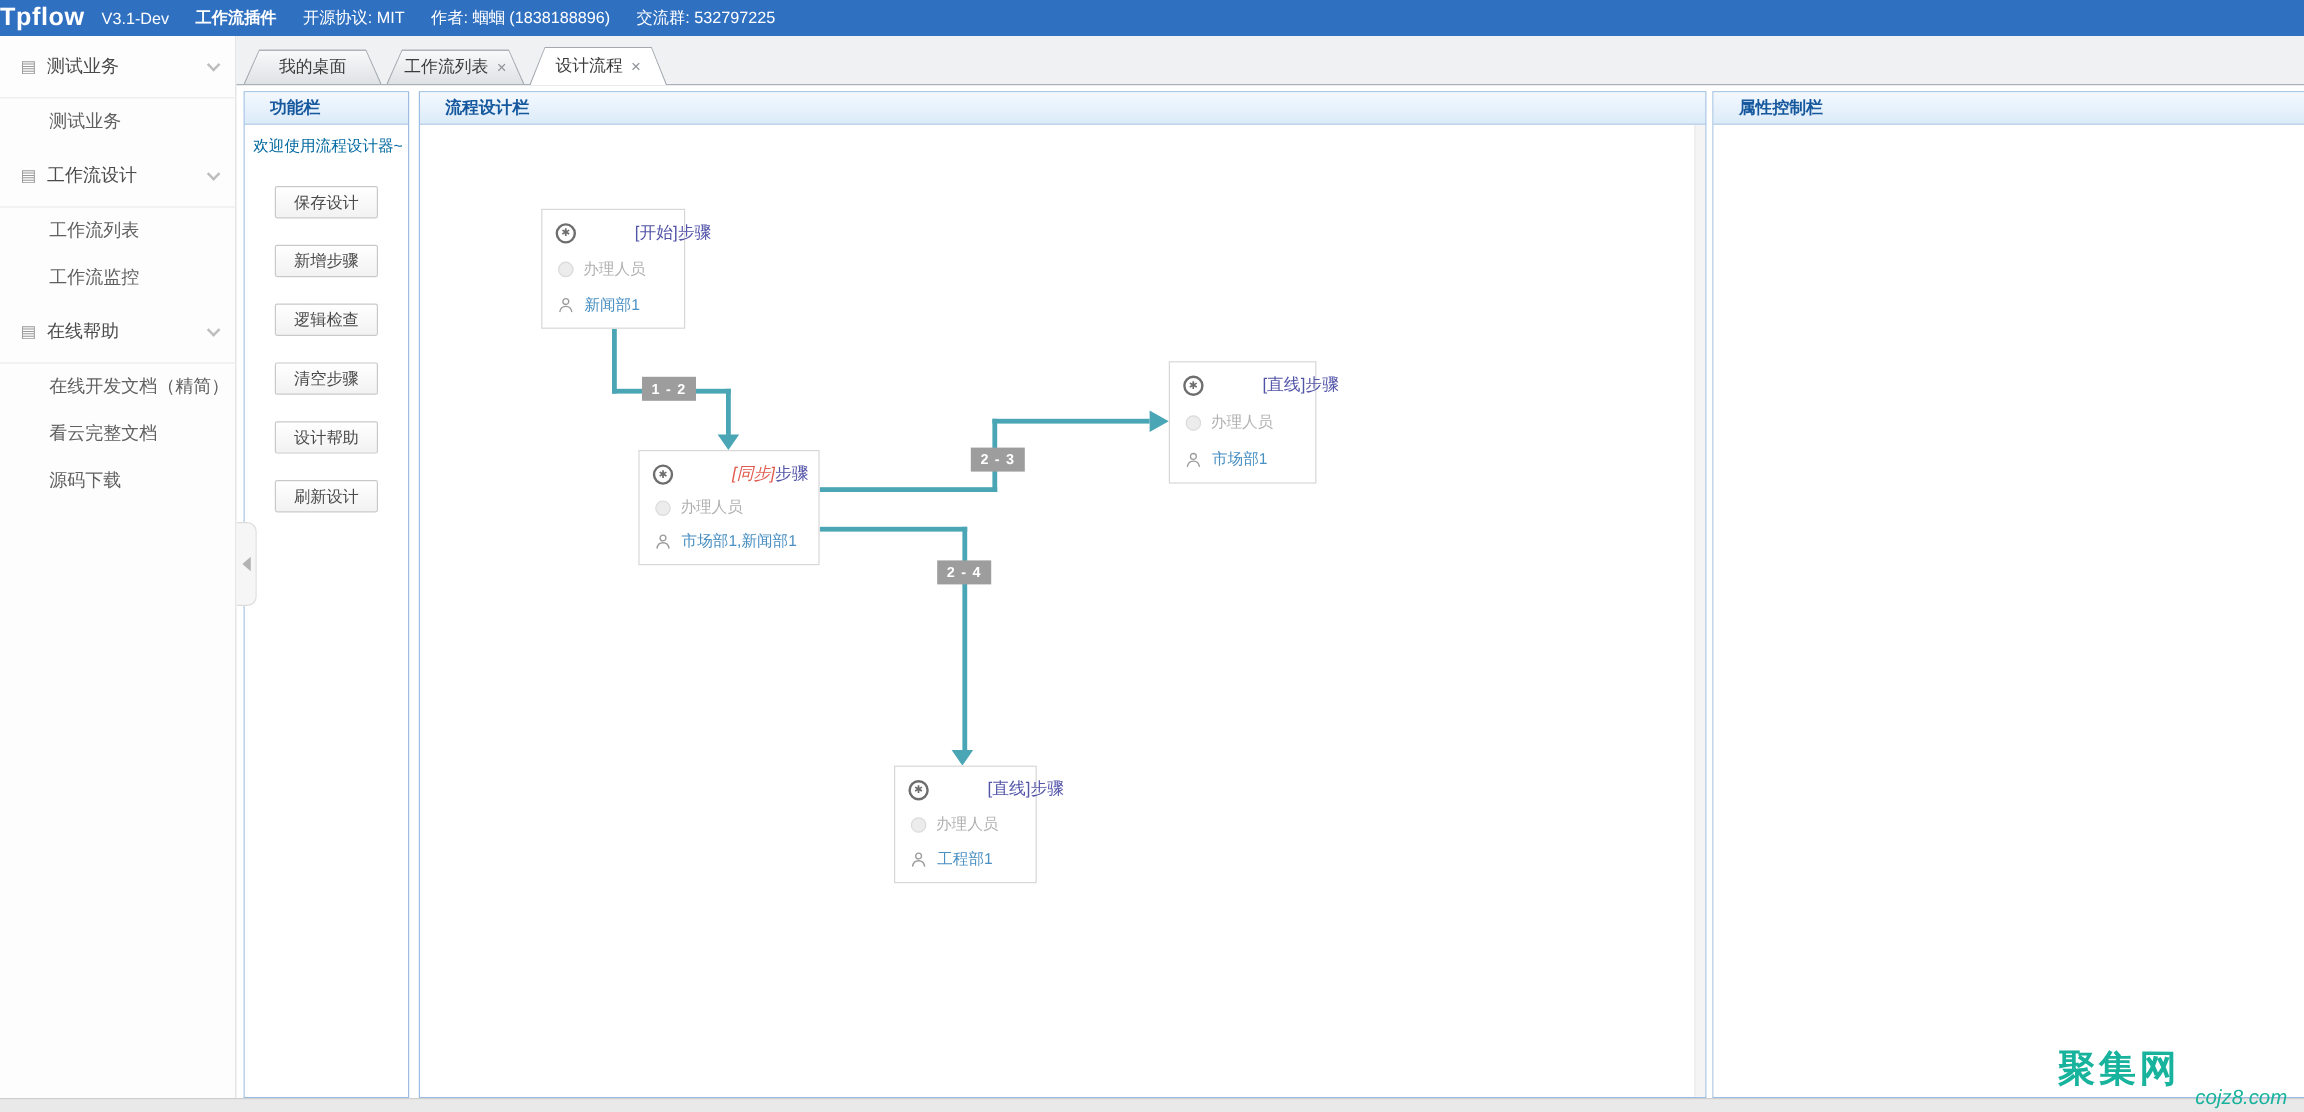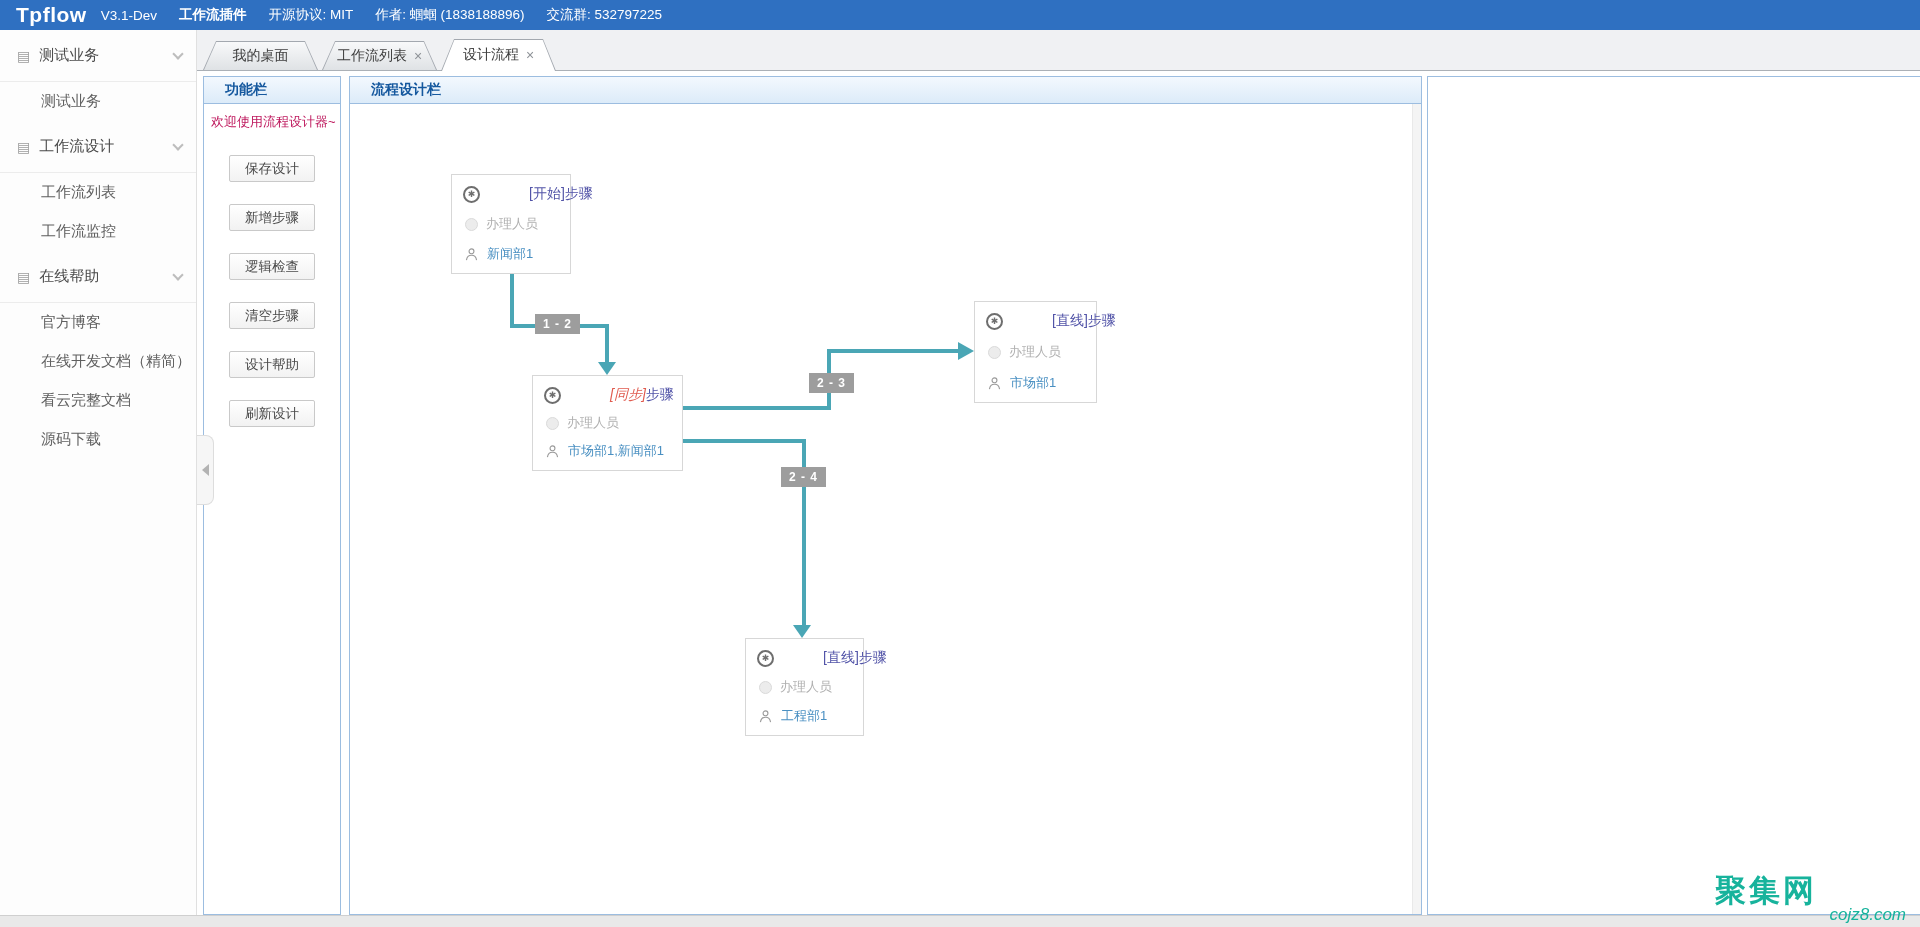--- a/index.html
+++ b/index.html
@@ -3,21 +3,21 @@
 <meta charset="utf-8">
 <style>
   * { margin:0; padding:0; box-sizing:border-box; }
   html,body { width:1920px; height:927px; overflow:hidden; background:#fff;
               font-family:"Liberation Sans","DejaVu Sans",sans-serif; }
   body { position:relative; }
 
   
   .topbar { position:absolute; left:0; top:0; width:1920px; height:30px;
             background:var(--topbar-bg,#2f70c1); color:#fff;
-            display:flex; align-items:center; padding-left:16px; }
+            display:flex; align-items:center; }
   .topbar .brand { font-size:21px; font-weight:bold; letter-spacing:.5px; margin-right:14px; }
   .topbar .meta { font-size:13.5px; margin-right:22px; white-space:nowrap; }
   .topbar .meta.b { font-weight:bold; }
 
   
   .sidebar { position:absolute; left:0; top:30px; width:197px; height:885px;
              background:#fdfdfd; border-right:1px solid #e0e0e0; }
   .side-group { height:52px; display:flex; align-items:center; padding:0 14px 0 17px;
                 color:#4a4a4a; font-size:15px; border-bottom:1px solid #ececec; cursor:pointer; }
   .side-group .gicon { color:#9a9a9a; font-size:14px; margin-right:9px; }
@@ -54,21 +54,21 @@
   .panel-header { height:27px; background:linear-gradient(#f3f8fe,#dcebf9);
                   border-bottom:1px solid #9cbde0; display:flex; align-items:center;
                   padding-left:21px; font-size:14px; font-weight:bold;
                   color:var(--header-text,#15589e); }
   .panel-body { position:absolute; left:0; right:0; top:27px; bottom:0; background:#fff; overflow:hidden; }
 
   .panel-func   { left:203px; top:76px; width:138px;  height:839px; }
   .panel-design { left:349px; top:76px; width:1073px; height:839px; }
   .panel-right  { left:1427px; top:76px; width:494px; height:839px; }
 
-  .welcome { font-size:13px; color:#be185d; padding:9px 6px 2px 7px; white-space:nowrap; }
+  .welcome { font-size:13px; color:#0369a1; padding:9px 6px 2px 7px; white-space:nowrap; }
   .func-btn { display:block; width:86px; height:27px; margin:22px auto 0 auto;
               background:linear-gradient(#ffffff,#f2f2f2); border:1px solid #c9c9c9;
               border-radius:2px; font-size:13.5px; color:#4a4a4a; cursor:pointer;
               font-family:inherit; }
 
   .vscroll { position:absolute; right:0; top:0; bottom:0; width:9px; background:#f4f4f4;
              border-left:1px solid #e9e9e9; }
 
   
   .canvas { position:absolute; inset:0; }
@@ -138,23 +138,20 @@
   <div class="side-item">
     <span>工作流监控</span>
   </div>
 
   <div class="side-group">
     <span class="gicon">▤</span>
     <span>在线帮助</span>
     <span class="chev"></span>
   </div>
   <div class="side-item">
-    <span>官方博客</span>
-  </div>
-  <div class="side-item">
     <span>在线开发文档（精简）</span>
   </div>
   <div class="side-item">
     <span>看云完整文档</span>
   </div>
   <div class="side-item">
     <span>源码下载</span>
   </div>
 </div>
 
@@ -298,18 +295,21 @@
           <span class="nlink">工程部1</span>
         </div>
       </div>
 
     </div>
     <div class="vscroll"></div>
   </div>
 </div>
 
 <div class="panel panel-right">
+  <div class="panel-header">
+    <span>属性控制栏</span>
+  </div>
   <div class="panel-body"></div>
 </div>
 
 <div class="bottom-strip"></div>
 <div class="wm-title">聚集网</div>
 <div class="wm-domain">cojz8.com</div>
 
 </body></html>

